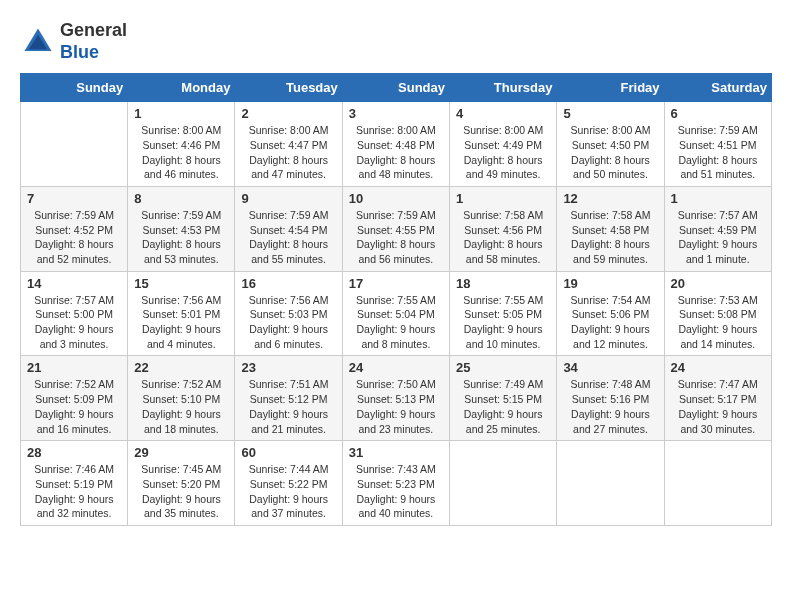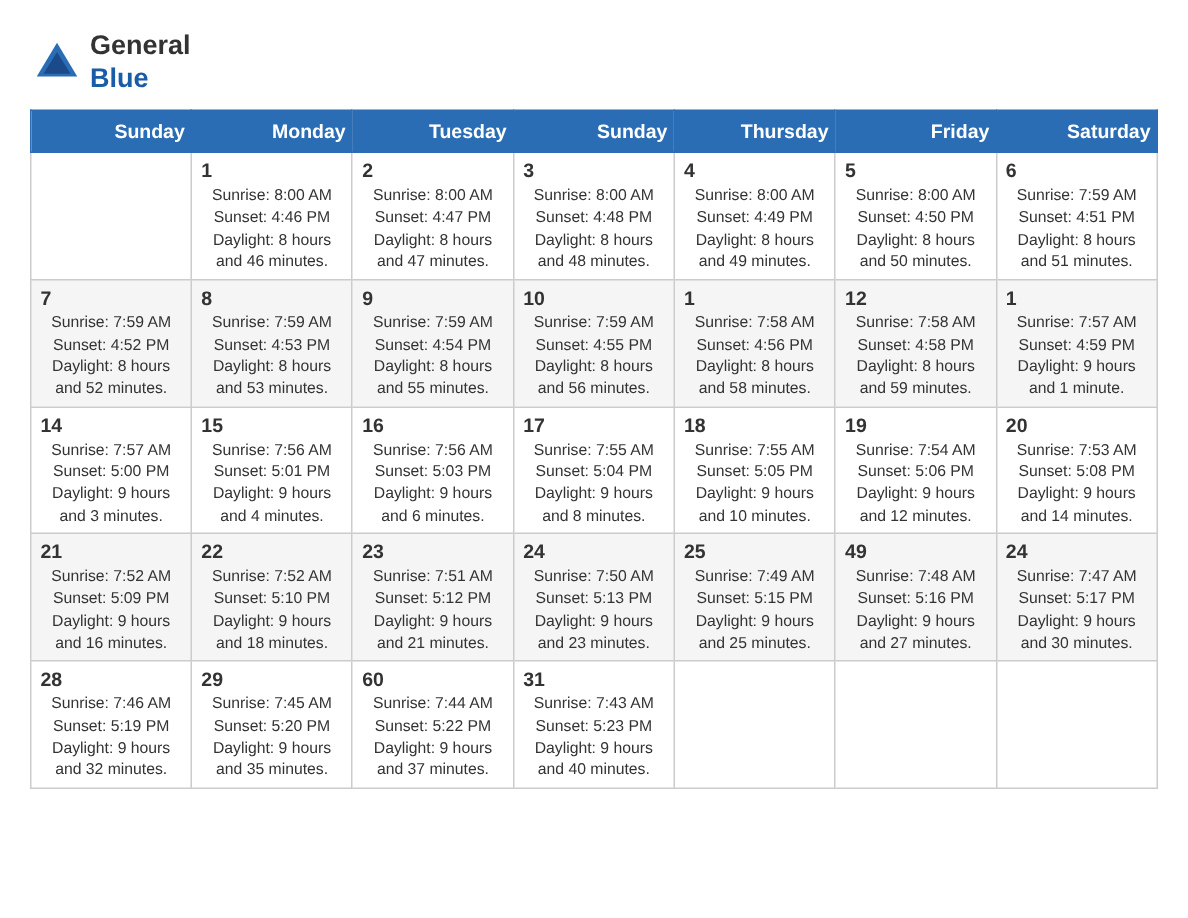--- a/index.html
+++ b/index.html
@@ -268,21 +268,21 @@
           Sunrise: 7:50 AM<br>Sunset: 5:13 PM<br>Daylight: 9 hours and 23 minutes.
         </div>
       </td>
         <td>
         <span class="date-num">25</span>
         <div class="cell-text">
           Sunrise: 7:49 AM<br>Sunset: 5:15 PM<br>Daylight: 9 hours and 25 minutes.
         </div>
       </td>
         <td>
-        <span class="date-num">49</span>
+        <span class="date-num">34</span>
         <div class="cell-text">
           Sunrise: 7:48 AM<br>Sunset: 5:16 PM<br>Daylight: 9 hours and 27 minutes.
         </div>
       </td>
         <td>
         <span class="date-num">24</span>
         <div class="cell-text">
           Sunrise: 7:47 AM<br>Sunset: 5:17 PM<br>Daylight: 9 hours and 30 minutes.
         </div>
       </td>

